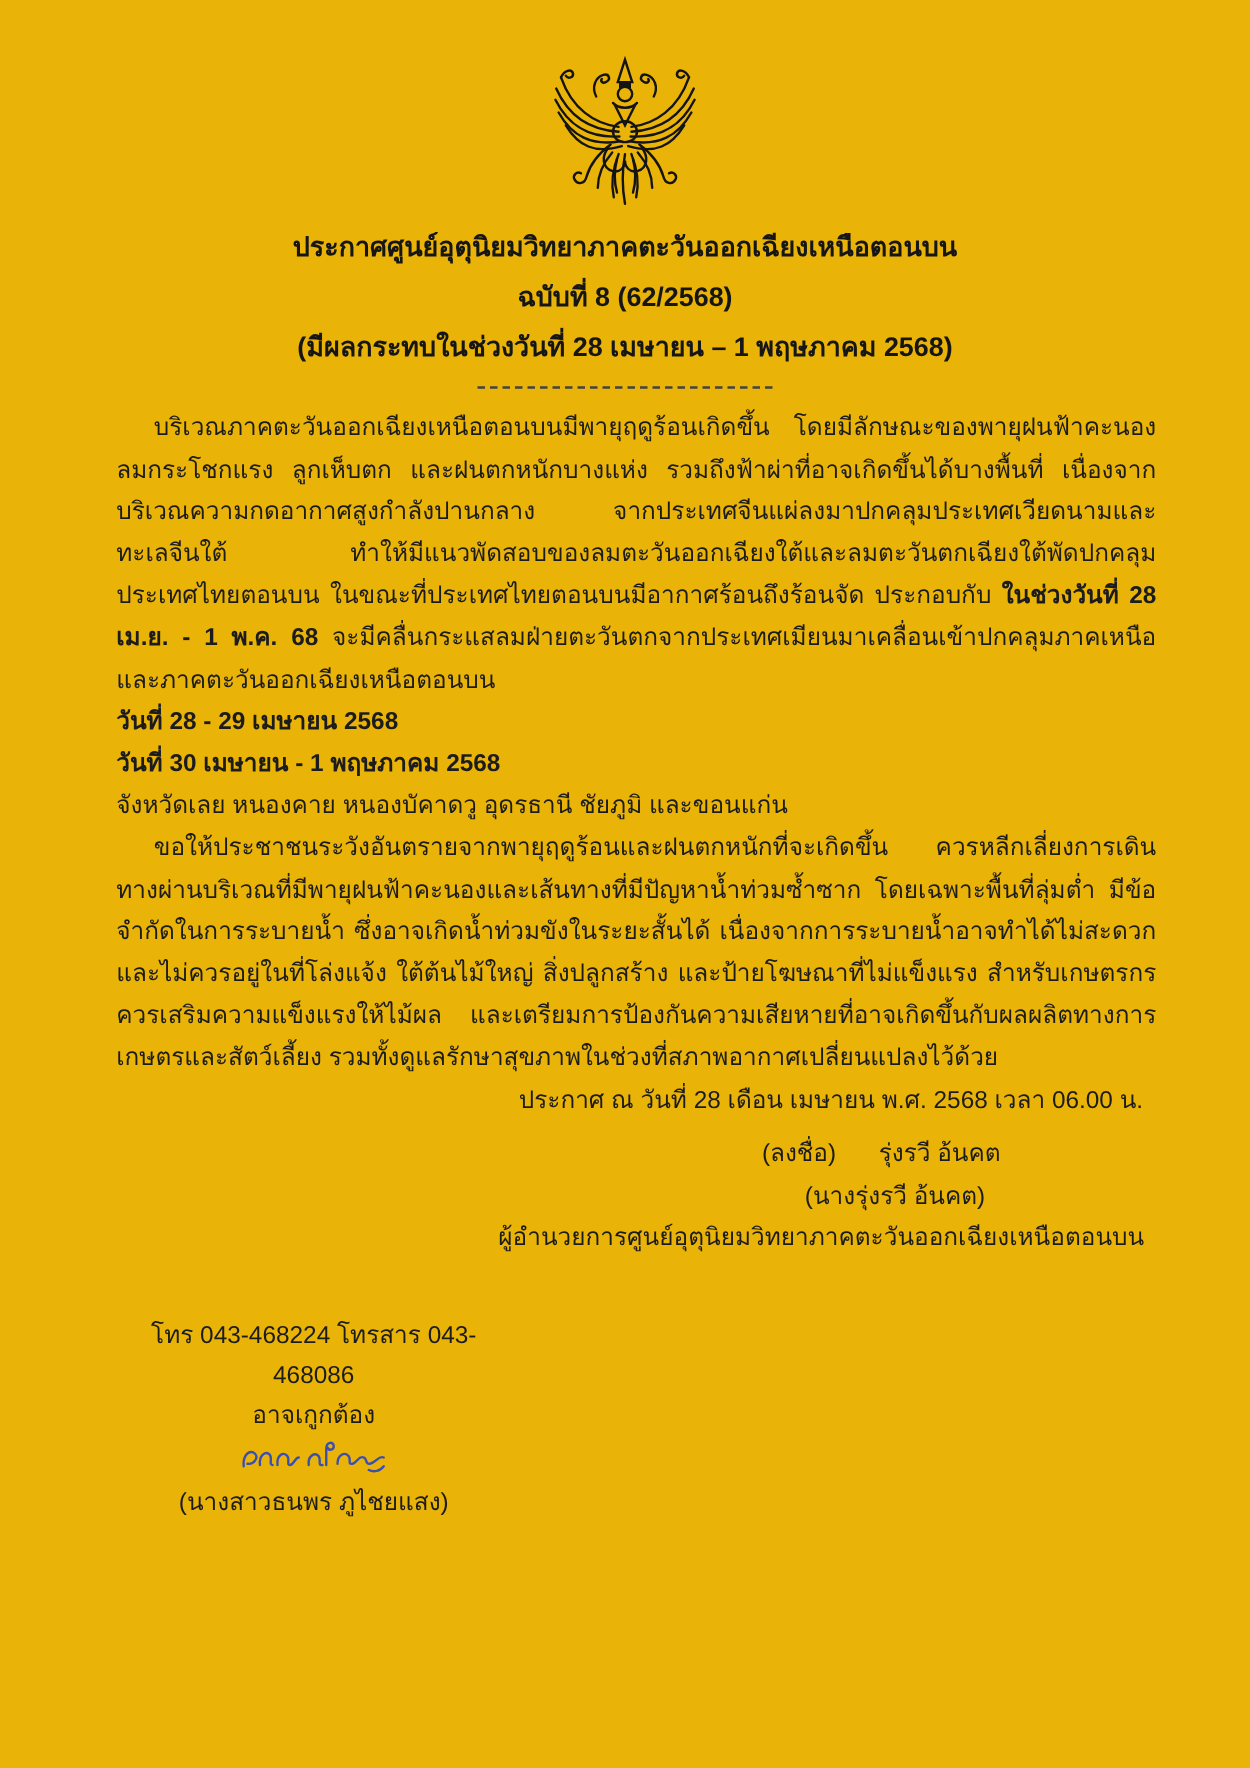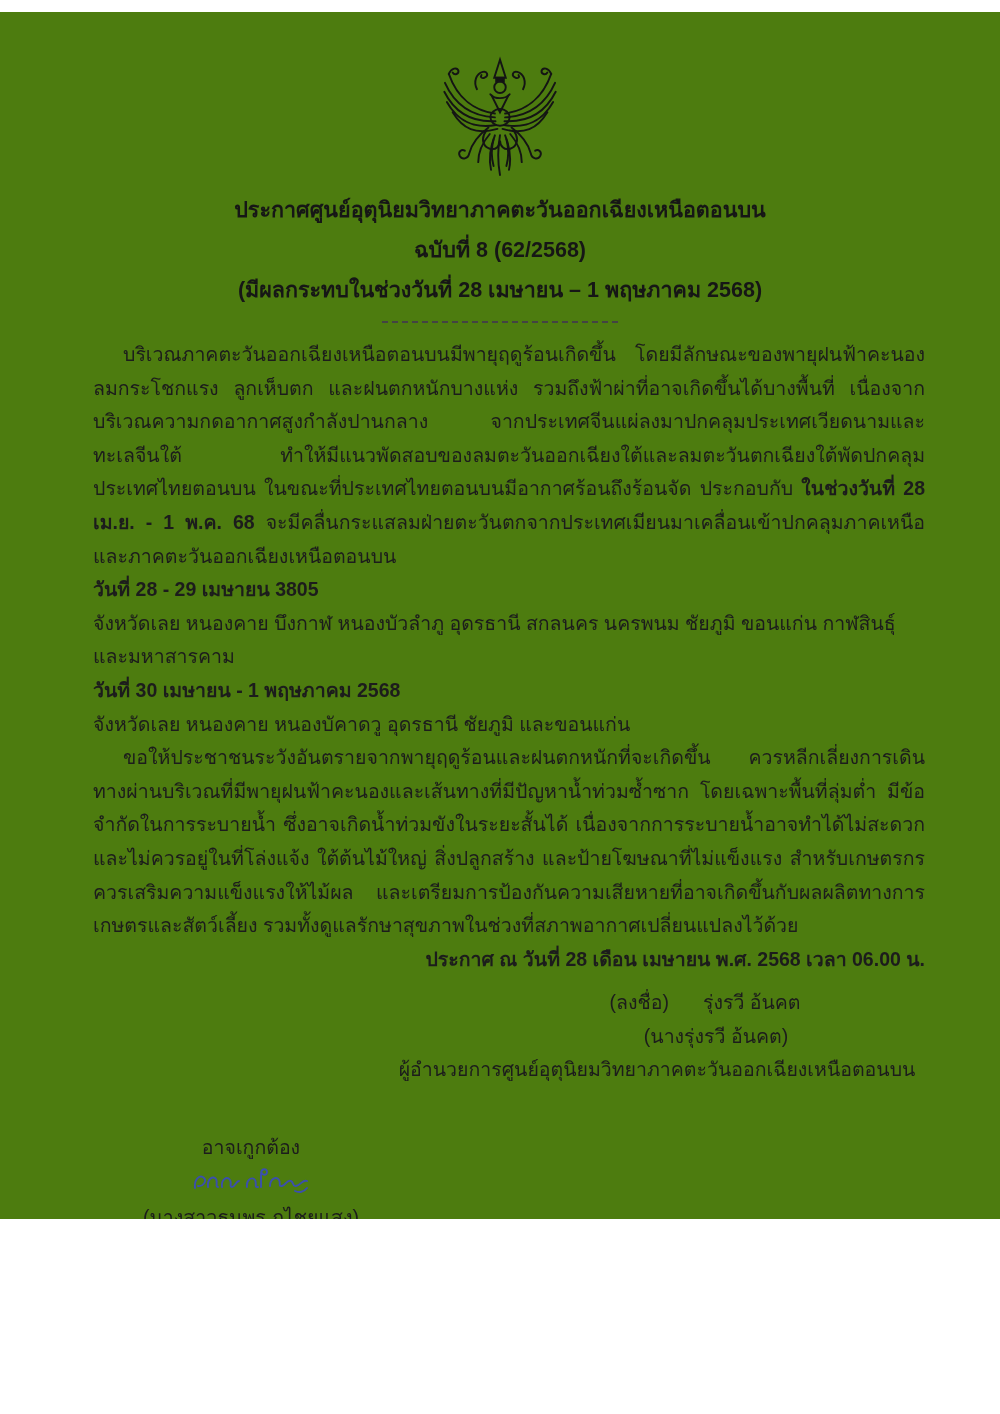--- a/index.html
+++ b/index.html
@@ -1,22 +1,22 @@
 <!DOCTYPE html>
 <html lang="th"><head>
 <meta charset="utf-8">
 <style>
   * { box-sizing: border-box; margin: 0; padding: 0; }
   html, body { background: #ffffff; }
   .page {
     position: relative;
     width: 1000px;
-    height: 1207px;
-    margin: 12px auto;
-    background: #4d7c0f;
+    height: 1414px;
+    margin: 0 auto;
+    background: #eab308;
     color: #1c1c1c;
     font-family: "Liberation Sans", "DejaVu Sans", sans-serif;
     overflow: hidden;
   }
   .emblem {
     width: 128px;
     height: 132px;
     margin: 40px auto 6px auto;
   }
   .emblem svg { display: block; width: 100%; height: 100%; }
@@ -38,23 +38,22 @@
     font-size: 19.5px;
     line-height: 33.6px;
     text-align: justify;
   }
   p.para { margin: 0; }
   .indent { text-indent: 30px; }
   .sub { margin-left: 32px; text-align: left; }
   .bold { font-weight: bold; }
   .issued {
     margin-left: 322px;
-    text-align: right;
+    text-align: left;
     white-space: nowrap;
-    font-weight: bold;
   }
   .sign-block { margin-top: 10px; text-align: center; }
   .sign-row { margin-left: 392px; white-space: nowrap; }
   .sign-row .sign-name { margin-left: 34px; }
   .sign-paren { margin-left: 414px; white-space: nowrap; }
   .sign-pos { margin-left: 296px; white-space: nowrap; }
   .footer-block {
     margin-top: 44px;
     width: 316px;
     text-align: center;
@@ -108,37 +107,37 @@
     <h1 class="title-line">ประกาศศูนย์อุตุนิยมวิทยาภาคตะวันออกเฉียงเหนือตอนบน</h1>
     <div class="title-line">ฉบับที่ 8 (62/2568)</div>
     <div class="title-line">(มีผลกระทบในช่วงวันที่ 28 เมษายน – 1 พฤษภาคม 2568)</div>
     <div class="divider"></div>
   </header>
 
   <main class="content">
 
     <p class="para indent"><span>บริเวณภาคตะวันออกเฉียงเหนือตอนบนมีพายุฤดูร้อนเกิดขึ้น โดยมีลักษณะของพายุฝนฟ้าคะนอง ลมกระโชกแรง ลูกเห็บตก และฝนตกหนักบางแห่ง รวมถึงฟ้าผ่าที่อาจเกิดขึ้นได้บางพื้นที่ เนื่องจากบริเวณความกดอากาศสูงกำลังปานกลาง จากประเทศจีนแผ่ลงมาปกคลุมประเทศเวียดนามและทะเลจีนใต้ ทำให้มีแนวพัดสอบของลมตะวันออกเฉียงใต้และลมตะวันตกเฉียงใต้พัดปกคลุมประเทศไทยตอนบน ในขณะที่ประเทศไทยตอนบนมีอากาศร้อนถึงร้อนจัด ประกอบกับ</span><strong> ในช่วงวันที่ 28 เม.ย. - 1 พ.ค. 68 </strong><span>จะมีคลื่นกระแสลมฝ่ายตะวันตกจากประเทศเมียนมาเคลื่อนเข้าปกคลุมภาคเหนือ และภาคตะวันออกเฉียงเหนือตอนบน</span></p>
 
-    <p class="para sub bold">วันที่ 28 - 29 เมษายน 3805</p>
-    <p class="para sub">จังหวัดเลย หนองคาย บึงกาฬ หนองบัวลำภู อุดรธานี สกลนคร นครพนม ชัยภูมิ ขอนแก่น กาฬสินธุ์ และมหาสารคาม</p>
+    <p class="para sub bold">วันที่ 28 - 29 เมษายน 2568</p>
     <p class="para sub bold">วันที่ 30 เมษายน - 1 พฤษภาคม 2568</p>
     <p class="para sub">จังหวัดเลย หนองคาย หนองบัคาดวู อุดรธานี ชัยภูมิ และขอนแก่น</p>
 
     <p class="para indent">ขอให้ประชาชนระวังอันตรายจากพายุฤดูร้อนและฝนตกหนักที่จะเกิดขึ้น ควรหลีกเลี่ยงการเดินทางผ่านบริเวณที่มีพายุฝนฟ้าคะนองและเส้นทางที่มีปัญหาน้ำท่วมซ้ำซาก โดยเฉพาะพื้นที่ลุ่มต่ำ มีข้อจำกัดในการระบายน้ำ ซึ่งอาจเกิดน้ำท่วมขังในระยะสั้นได้ เนื่องจากการระบายน้ำอาจทำได้ไม่สะดวก และไม่ควรอยู่ในที่โล่งแจ้ง ใต้ต้นไม้ใหญ่ สิ่งปลูกสร้าง และป้ายโฆษณาที่ไม่แข็งแรง สำหรับเกษตรกรควรเสริมความแข็งแรงให้ไม้ผล และเตรียมการป้องกันความเสียหายที่อาจเกิดขึ้นกับผลผลิตทางการเกษตรและสัตว์เลี้ยง รวมทั้งดูแลรักษาสุขภาพในช่วงที่สภาพอากาศเปลี่ยนแปลงไว้ด้วย</p>
 
 
     <p class="issued">ประกาศ ณ วันที่ 28 เดือน เมษายน พ.ศ. 2568 เวลา 06.00 น.</p>
 
     <div class="sign-block">
       <div class="sign-row"><span>(ลงชื่อ)</span><span class="sign-name">รุ่งรวี  อ้นคต</span></div>
       <div class="sign-paren">(นางรุ่งรวี  อ้นคต)</div>
       <div class="sign-pos">ผู้อำนวยการศูนย์อุตุนิยมวิทยาภาคตะวันออกเฉียงเหนือตอนบน</div>
     </div>
 
     <div class="footer-block">
+      <div>โทร 043-468224  โทรสาร 043-468086</div>
       <div>อาจเกูกต้อง</div>
       <div class="hand-sign">
         <span class="sr-only">ธนพร ภูไชยแสง</span>
         <svg viewBox="0 0 120 34" xmlns="http://www.w3.org/2000/svg" aria-hidden="true">
           <g stroke="#3b4fae" fill="none" stroke-width="1.9" stroke-linecap="round">
             <path d="M4 24 C 3 15, 9 10, 13 14 C 16 17, 12 23, 7 22"></path>
             <path d="M17 23 C 16 15, 22 11, 25 15 C 27 18, 24 23, 27 23"></path>
             <path d="M31 23 C 30 15, 36 12, 39 16 C 41 19, 38 23, 41 23 C 44 23, 45 17, 48 17"></path>
             <path d="M56 23 C 55 16, 61 12, 64 16 C 66 19, 63 24, 67 23"></path>
             <path d="M70 23 L 70 10 C 70 4, 76 4, 76 8 C 76 11, 72 12, 71 9"></path>

